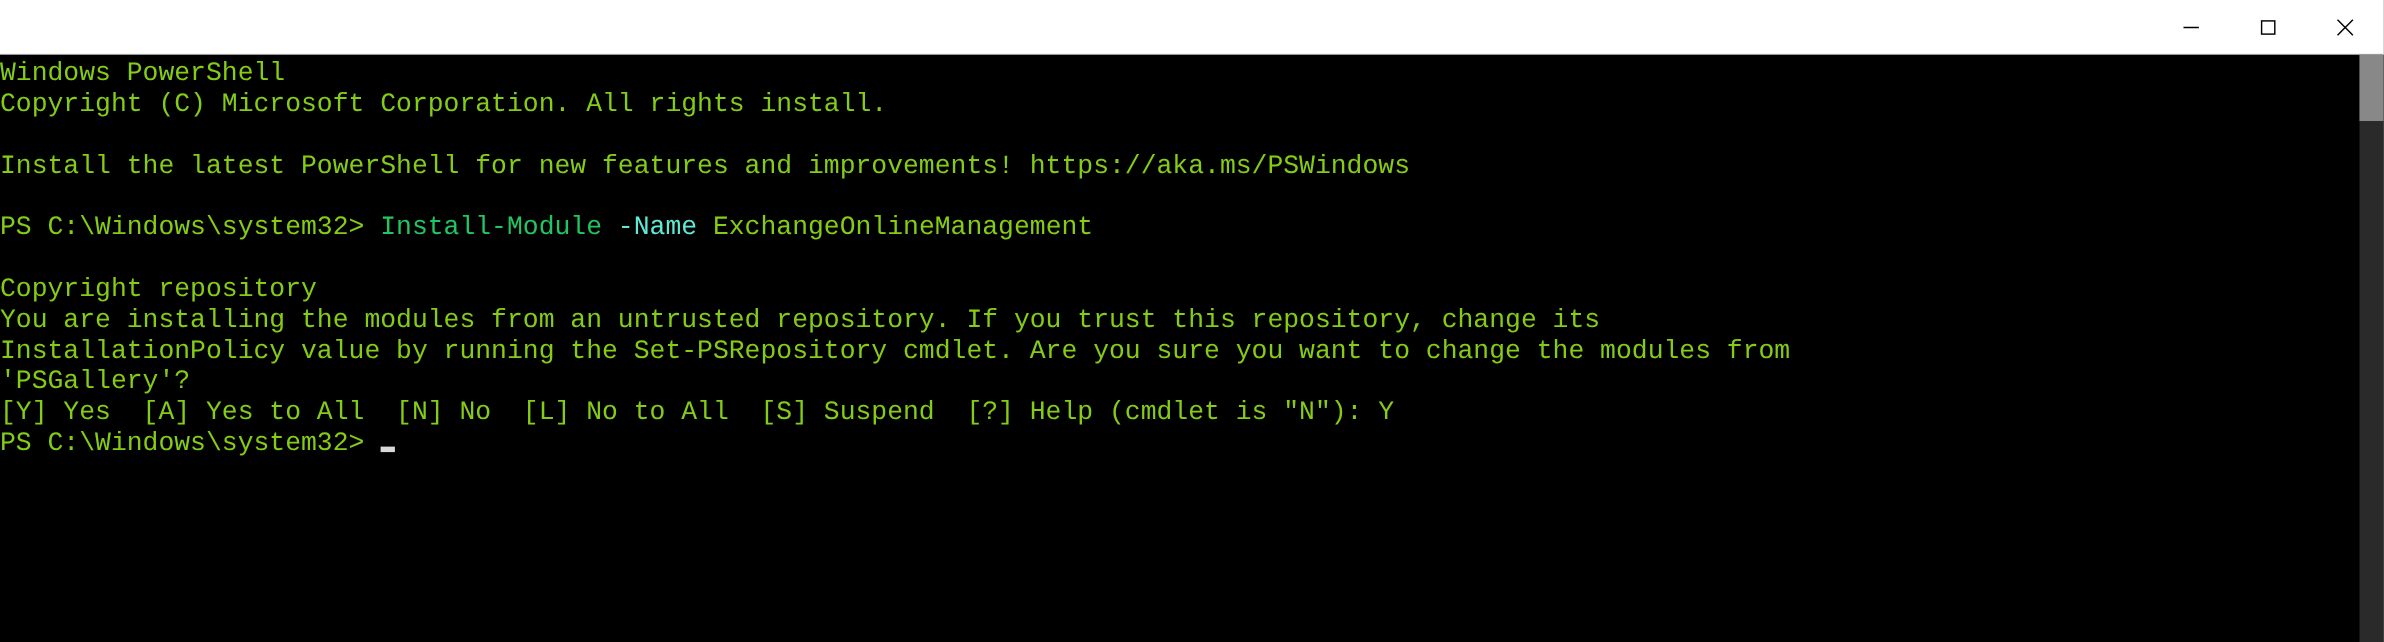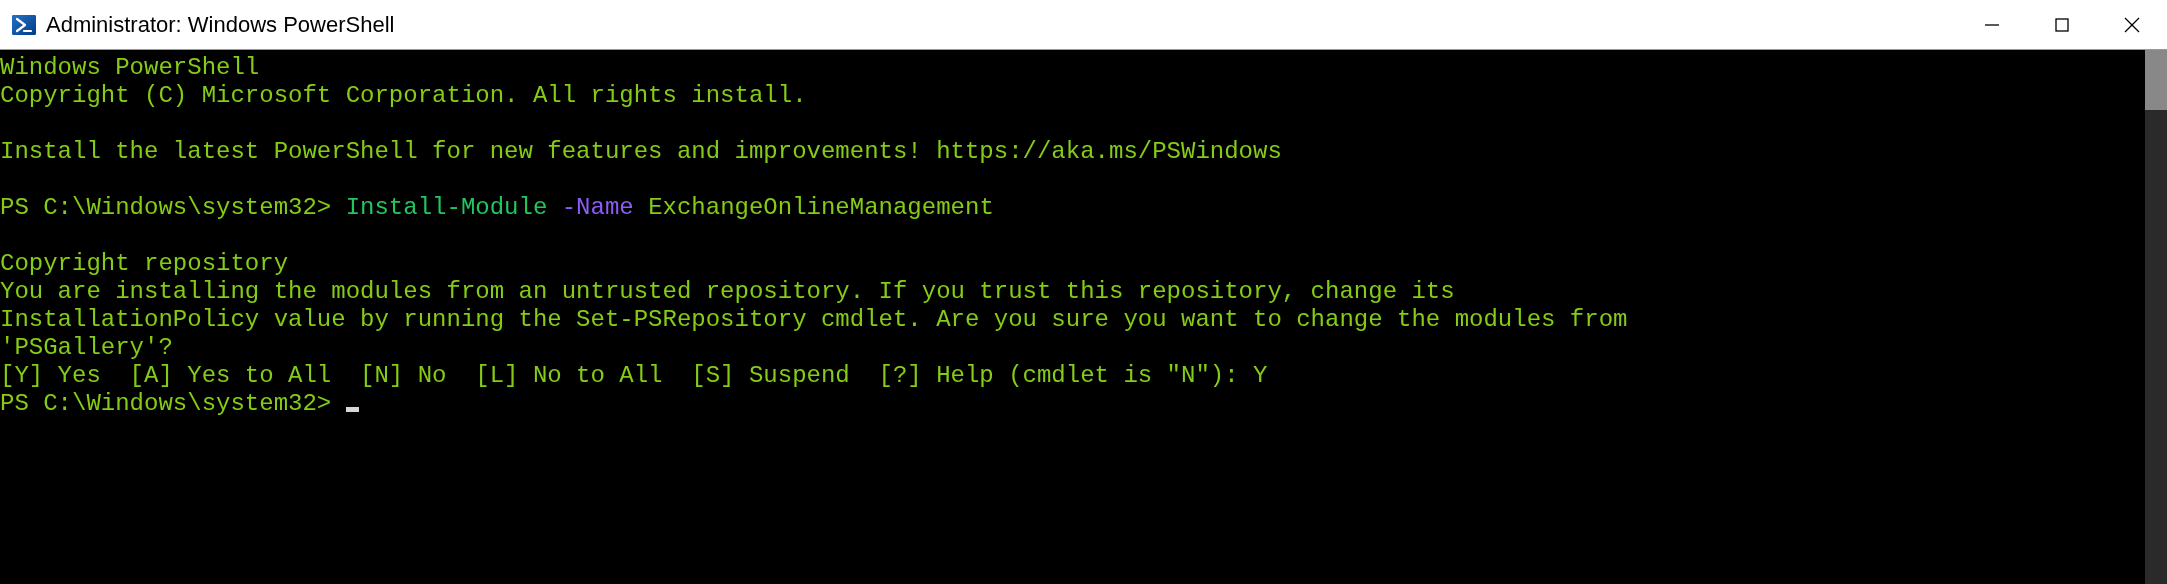--- a/index.html
+++ b/index.html
@@ -74,51 +74,34 @@
     .scroll-thumb {
       position: absolute;
       top: 0;
       left: 0;
       right: 0;
       height: 60px;
       background: #888;
     }
     .c-white { color: #84cc16; }
     .c-yellow { color: #22c55e; }
-    .c-gray { color: #8b5cf6; }
+    .c-gray { color: #5eead4; }
     .cursor {
       display: inline-block;
       width: 13px;
       height: 5px;
       background: #d8d8d8;
       vertical-align: baseline;
       margin-bottom: -2px;
     }
   </style>
 </head>
 <body>
 
 <div class="titlebar">
-  <div class="titlebar-left">
-    <span class="ps-icon">
-      <svg viewBox="0 0 24 24">
-        <rect x="0" y="2" width="24" height="20" rx="2" fill="#012456"></rect>
-        <rect x="0" y="2" width="24" height="20" rx="2" fill="url(#g)"></rect>
-        <defs>
-          <linearGradient id="g" x1="0" y1="0" x2="1" y2="1">
-            <stop offset="0" stop-color="#2671c3"></stop>
-            <stop offset="1" stop-color="#013c8a"></stop>
-          </linearGradient>
-        </defs>
-        <path d="M5 6 L13 12 L5 18" stroke="#fff" stroke-width="2.2" fill="none" stroke-linecap="round" stroke-linejoin="round"></path>
-        <line x1="12" y1="18" x2="19" y2="18" stroke="#fff" stroke-width="2.2" stroke-linecap="round"></line>
-      </svg>
-    </span>
-    <span class="title-text">Administrator: Windows PowerShell</span>
-  </div>
   <div class="window-controls">
     <div class="win-btn">
       <svg viewBox="0 0 16 16">
           <line x1="1" y1="8" x2="15" y2="8" stroke="#000" stroke-width="1.3"></line>
         </svg>
     </div>
     <div class="win-btn">
       <svg viewBox="0 0 16 16">
           <rect x="2" y="2" width="12" height="12" stroke="#000" stroke-width="1.3" fill="none"></rect>
         </svg>

